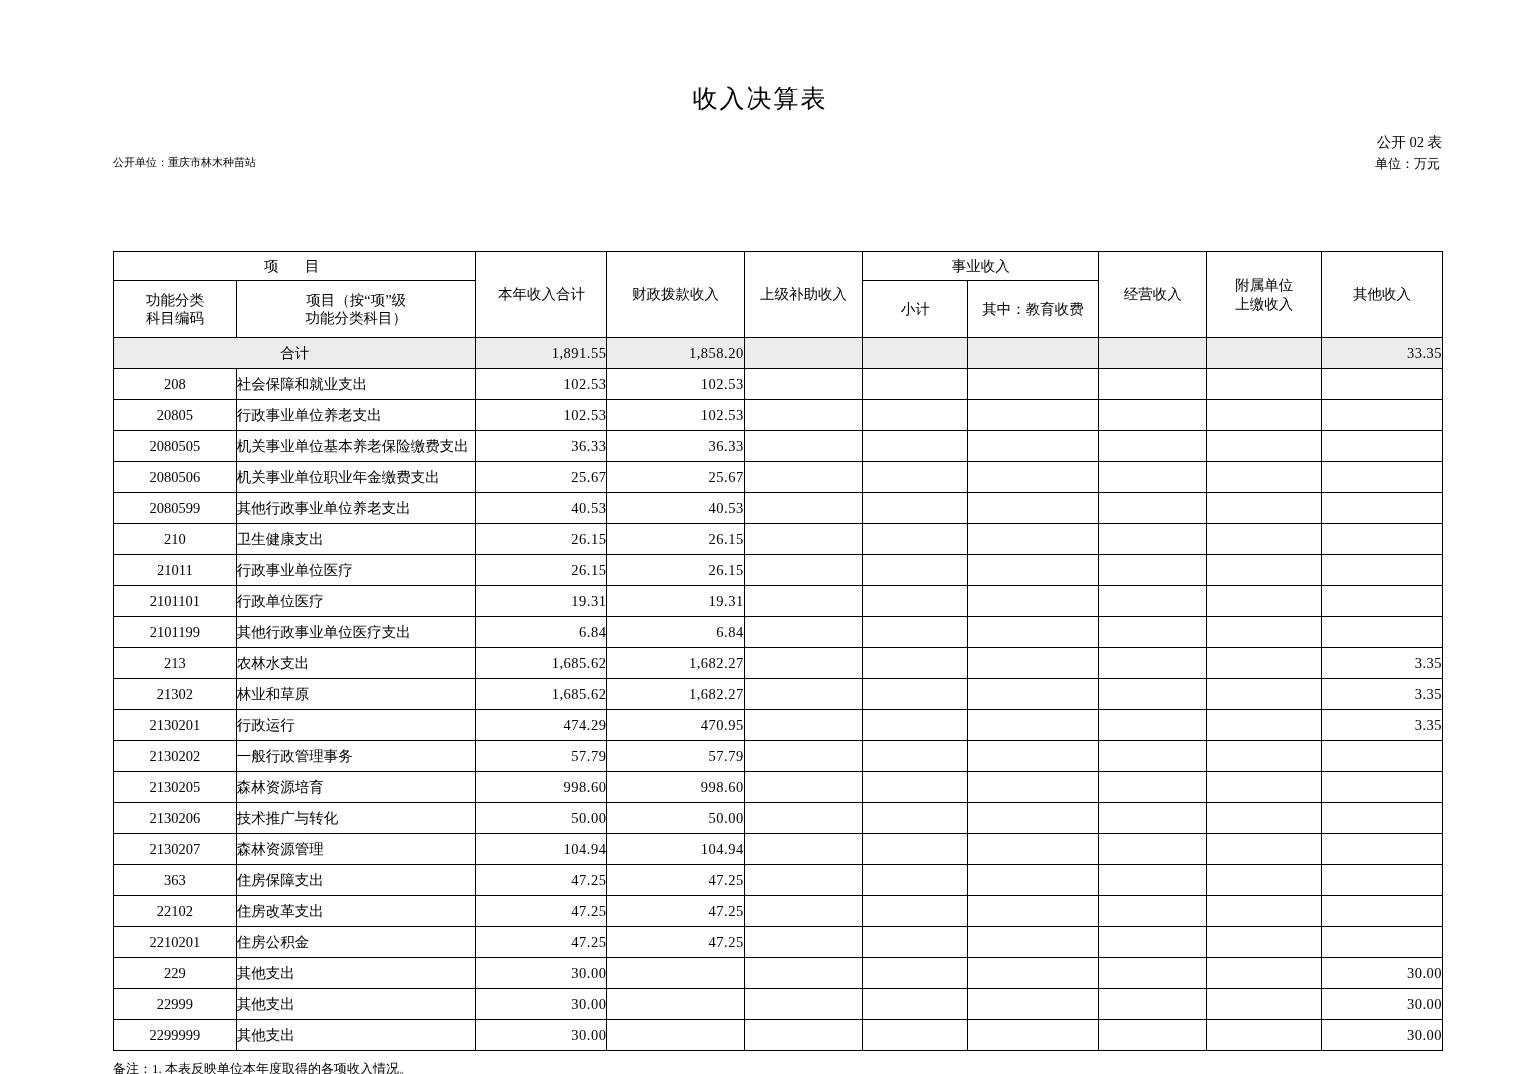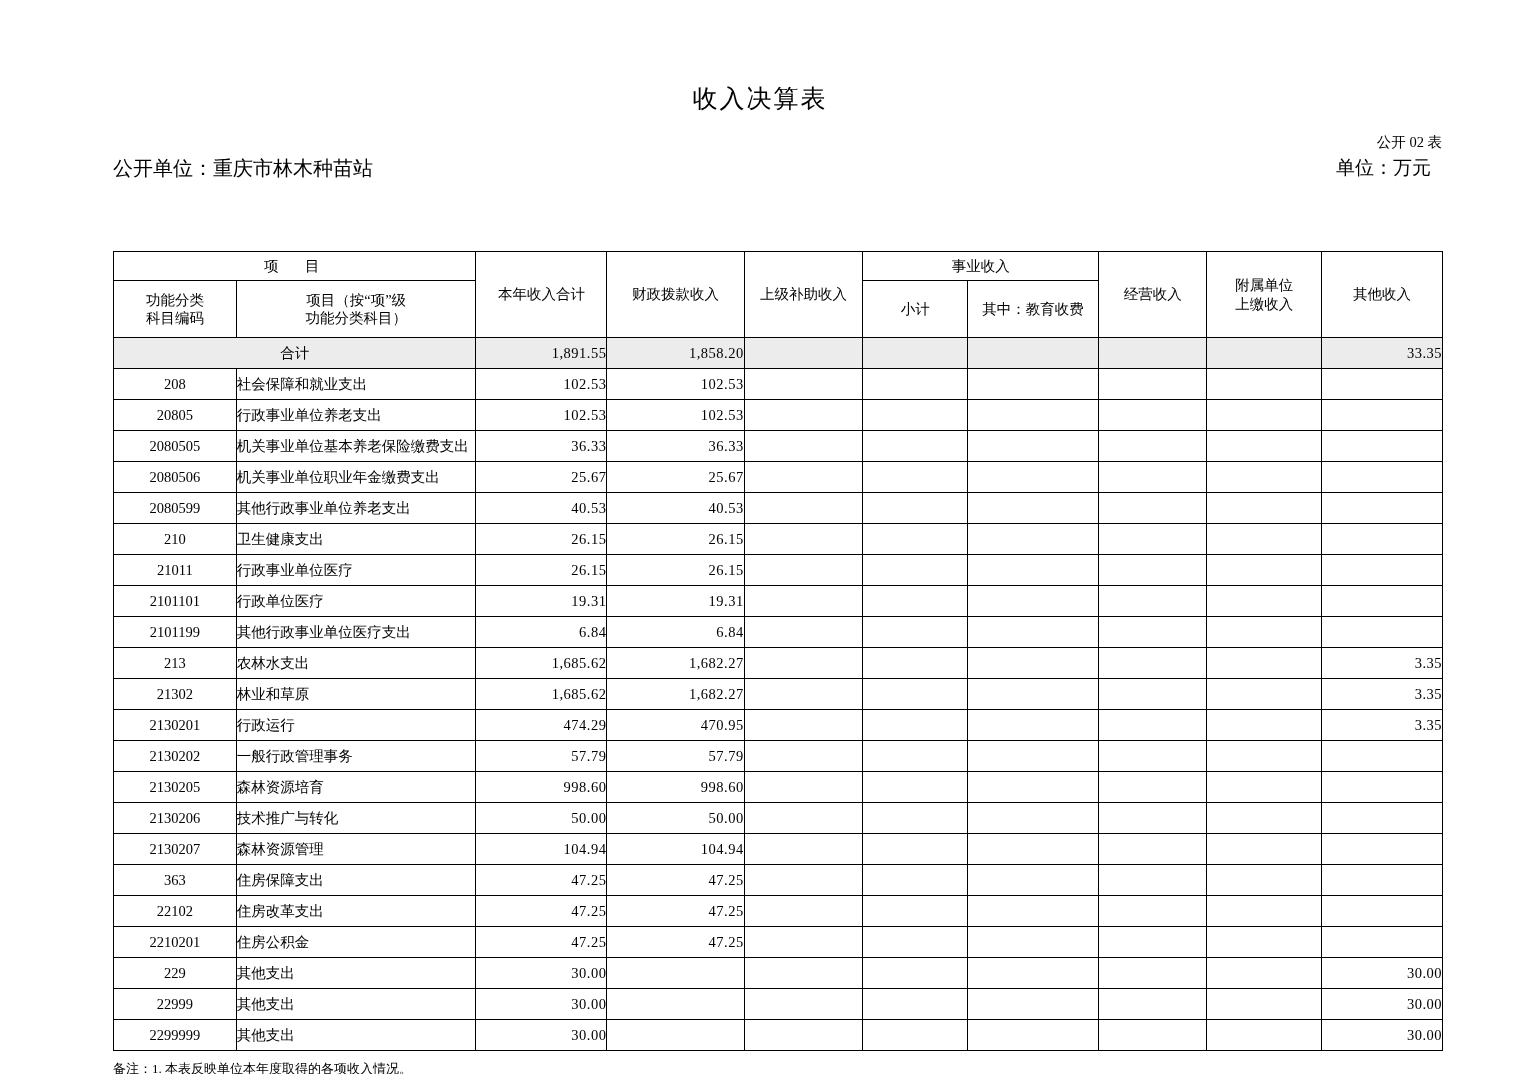--- a/index.html
+++ b/index.html
@@ -38,27 +38,27 @@
   .meta-right-1 {
     position: absolute;
     right: 78px;
     top: 0;
     font-size: 14.5px;
   }
   .meta-left {
     position: absolute;
     left: 113px;
     top: 22px;
-    font-size: 20px;
+    font-size: 11px;
   }
   .meta-right-2 {
     position: absolute;
-    right: 89px;
+    right: 80px;
     top: 22px;
-    font-size: 19px;
+    font-size: 13px;
   }
   table.fin {
     border-collapse: collapse;
     position: absolute;
     left: 113px;
     top: 169px;
     width: 1330px;
     table-layout: fixed;
   }
   table.fin td, table.fin th {

